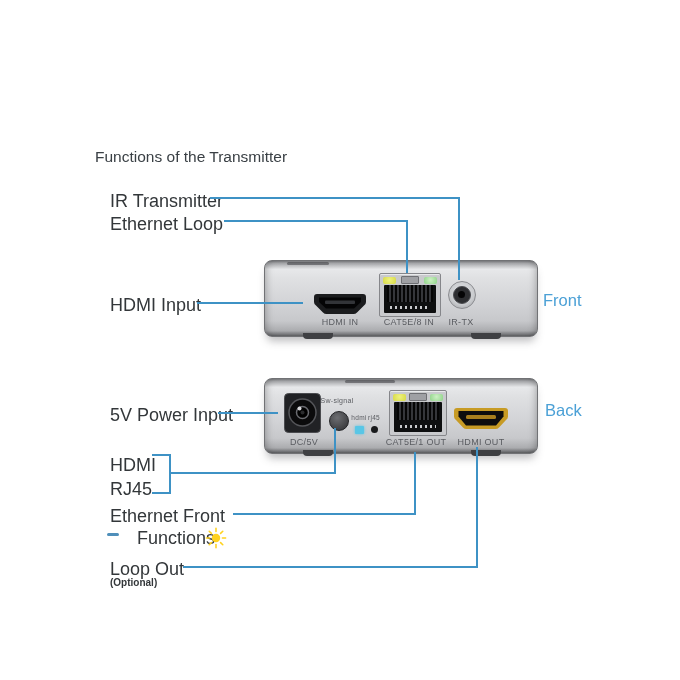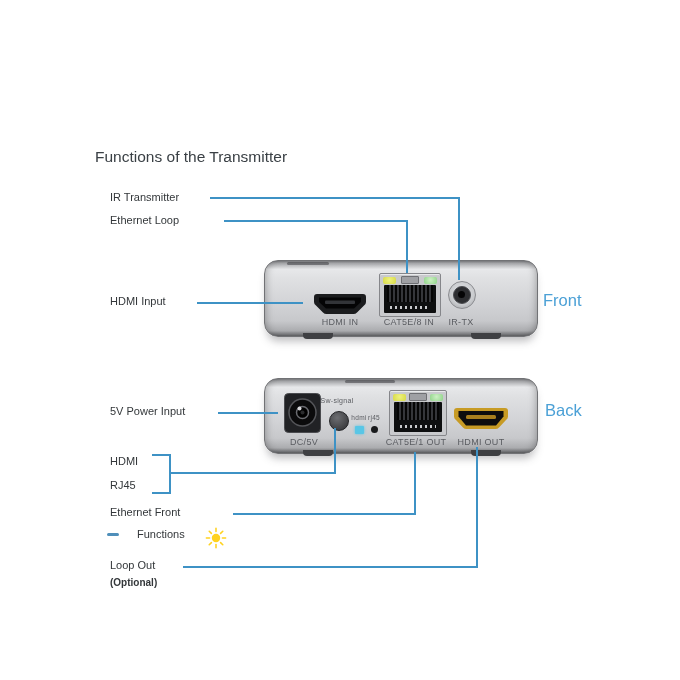--- a/index.html
+++ b/index.html
@@ -4,31 +4,31 @@
 <style>
   html,body{margin:0;padding:0;background:#ffffff;}
   .canvas{
     position:relative;width:680px;height:680px;background:#ffffff;overflow:hidden;
     font-family:"Liberation Sans", sans-serif;
   }
   .abs{position:absolute;}
   
   .title{left:95px;top:84px;font-size:25px;font-weight:bold;color:var(--accent);letter-spacing:.2px;}
   .subtitle{left:95px;top:120px;font-size:15.5px;color:#3a4045;margin-top:28px;}
-  .callout{font-size:11px;color:var(--label-text);white-space:nowrap;}
+  .callout{font-size:18px;color:var(--label-text);white-space:nowrap;}
   .viewlabel{font-size:16.5px;color:var(--view-label);}
   .optional{font-size:10px;font-weight:bold;color:var(--label-text);}
   
   .cl{background:var(--callout-line);z-index:6;}
   .clh{height:2px;}
   .clv{width:2px;}
   .dash{width:12px;height:3px;border-radius:1.5px;background:var(--connected-dash);}
   
   .device{
-    z-index:2;border-radius:14px;border:1px solid #717275;
+    z-index:2;border-radius:8px;border:1px solid #717275;
     background:linear-gradient(180deg,#7d7e81 0%,#a6a7aa 3%,#e7e8ea 11%,#dfe0e2 24%,#d3d4d7 55%,#c7c8cb 80%,#abacaf 93%,#77787b 98%,#606164 100%);
     box-shadow:0 7px 9px -3px rgba(60,60,66,.35),
                inset 6px 0 8px -6px rgba(0,0,0,.35),
                inset -6px 0 8px -6px rgba(0,0,0,.35);
   }
   .edge-mark{height:3px;top:1px;background:rgba(40,40,45,.45);border-radius:2px;}
   .foot{bottom:-3px;width:30px;height:6px;background:#3f4043;border-radius:0 0 4px 4px;z-index:-1;}
   .engraved{font-size:9px;color:var(--engraved);text-align:center;letter-spacing:.3px;white-space:nowrap;}
   .engraved.small{font-size:7px;}
   .engraved.tiny{font-size:6.5px;}

